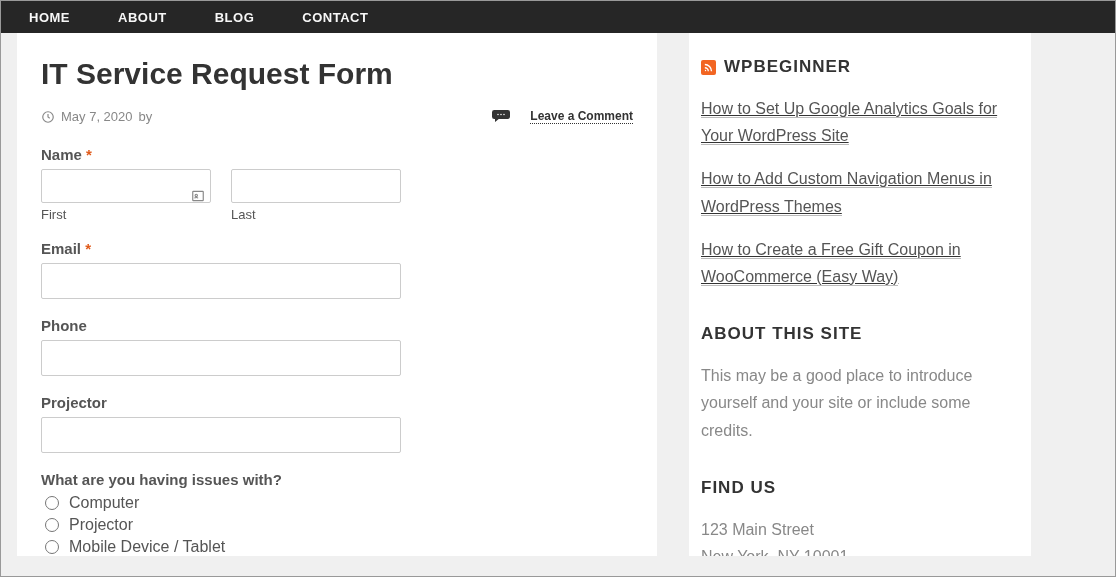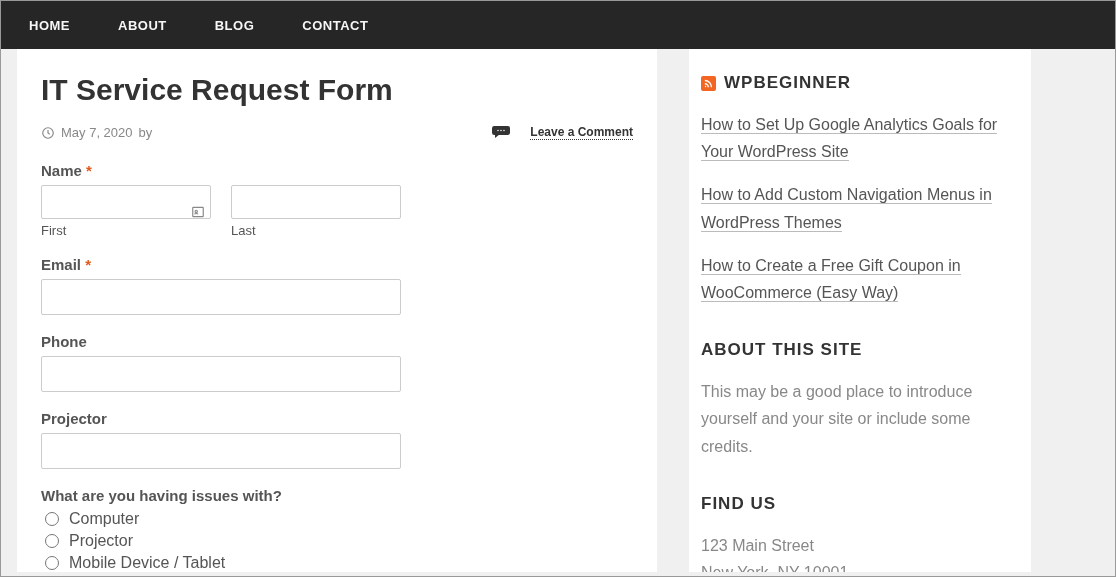--- a/index.html
+++ b/index.html
@@ -8,21 +8,21 @@
     font-family: "Helvetica Neue", Arial, sans-serif;
     background: #f0f0f0;
     color: #333;
     width: 1116px;
     height: 577px;
     overflow: hidden;
     border: 1px solid #999;
   }
   .topnav {
     background: #262626;
-    height: 48px;
+    height: 32px;
     display: flex;
     align-items: center;
     padding-left: 28px;
   }
   .topnav a {
     color: #f7f7f7;
     text-decoration: none;
     font-size: 13px;
     font-weight: 700;
     letter-spacing: 0.5px;
@@ -127,21 +127,21 @@
     color: #333;
     margin-bottom: 18px;
     display:flex; align-items:center; gap:8px;
   }
   .rss-box {
     width:15px; height:15px; background:#f26522; border-radius:2px;
     display:inline-flex; align-items:center; justify-content:center;
   }
   .rss-box svg { width:11px; height:11px; }
   .feed-list { list-style:none; }
-  .feed-list li { margin-bottom: 16px; }
+  .feed-list li { margin-bottom: 16px; text-decoration: underline; }
   .feed-list a {
     color:#555; font-size:16px; line-height:1.7;
     border-bottom: 1px solid #bbb;
     text-decoration:none;
   }
   .about-text { color:#888; font-size:16px; line-height:1.7; }
   .addr-label { color:#555; font-size:16px; margin-bottom:4px; }
   .addr-text { color:#888; font-size:16px; line-height:1.7; }
 </style>
 </head>

